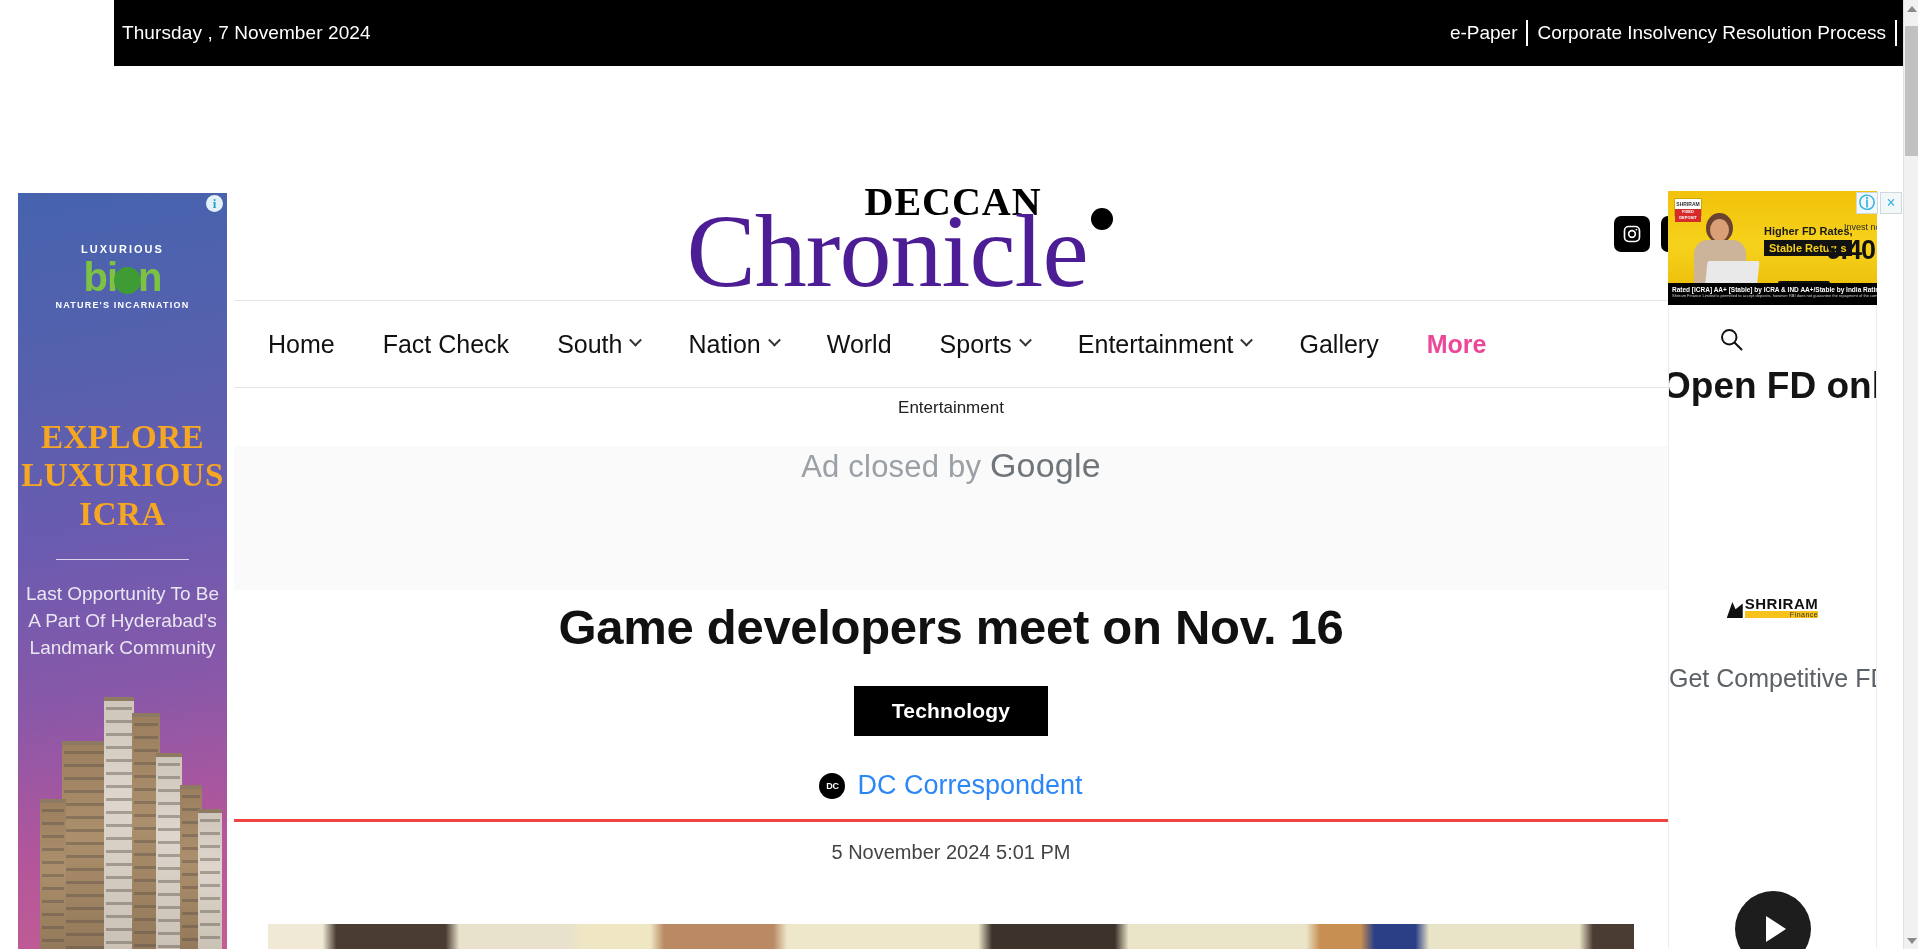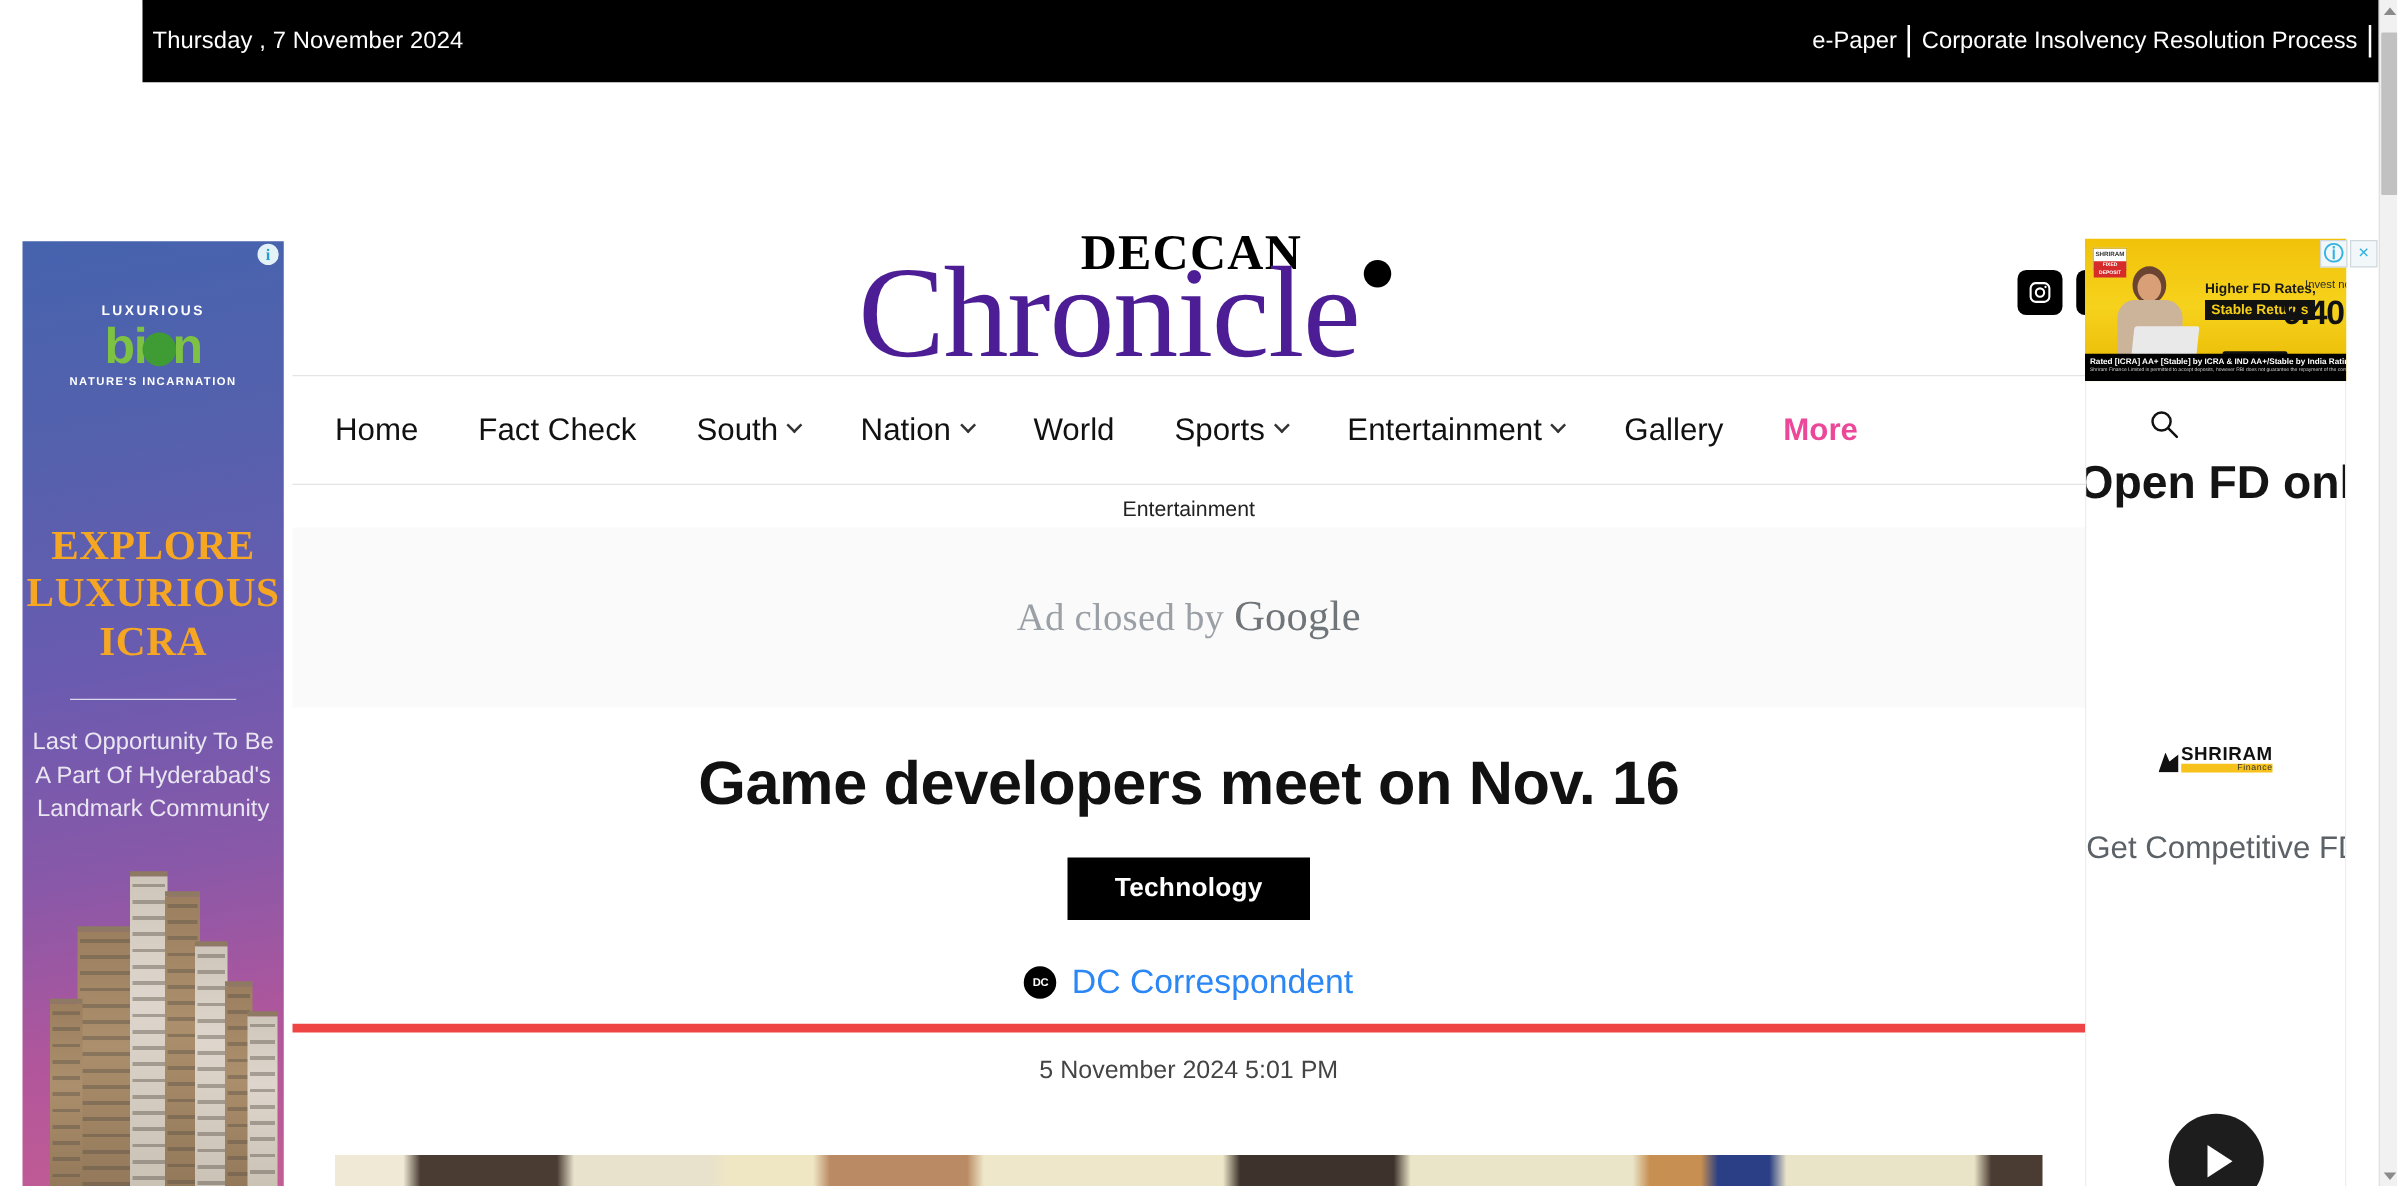--- a/index.html
+++ b/index.html
@@ -197,28 +197,27 @@
     width: 1434px;
     text-align: center;
     font-size: 17px;
     color: #222;
     background: #fff;
     padding: 8px 0 6px;
   }
   .ad-box {
     position: absolute;
     left: 234px;
-    top: 422px;
+    top: 446px;
     width: 1434px;
     height: 144px;
     background: #fafafa;
     display: flex;
-    align-items: center;
+    align-items: flex-start;
     justify-content: center;
-    font-family: Liberation Serif, serif;
   }
   .ad-closed {
     font-size: 31px;
     color: #9aa0a6;
     letter-spacing: 0.2px;
   }
   .ad-closed b { color: #70757a; font-weight: 400; font-size: 34px; }
 
   
   .article {
@@ -256,21 +255,21 @@
     letter-spacing: 0.2px;
   }
 
   .byline {
     display: flex;
     align-items: center;
     justify-content: center;
     gap: 12px;
     margin-top: 34px;
     padding-bottom: 18px;
-    border-bottom: 7px solid #ef4444;
+    border-bottom: 3px solid #ef4444;
   }
   .dc-avatar {
     width: 26px;
     height: 26px;
     border-radius: 50%;
     background: #000;
     color: #fff;
     font-size: 9px;
     font-weight: bold;
     display: flex;

